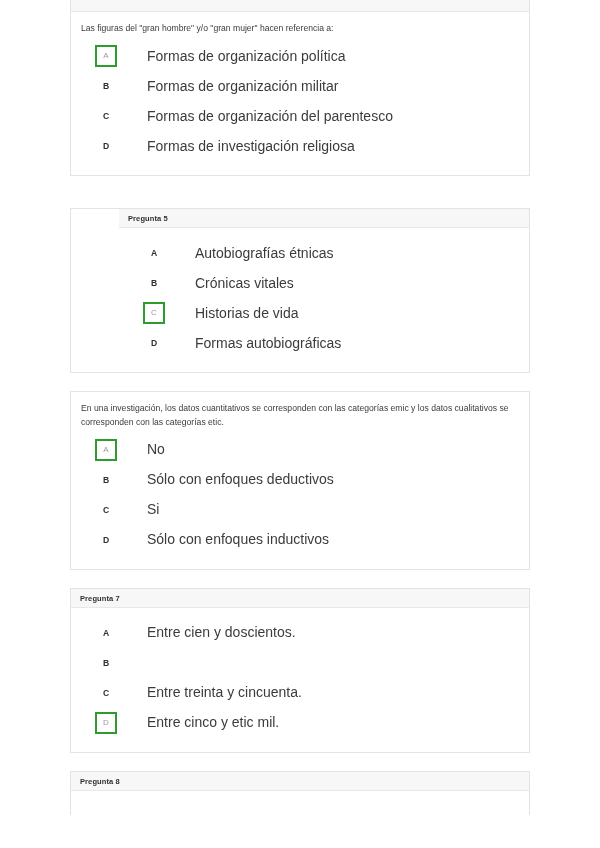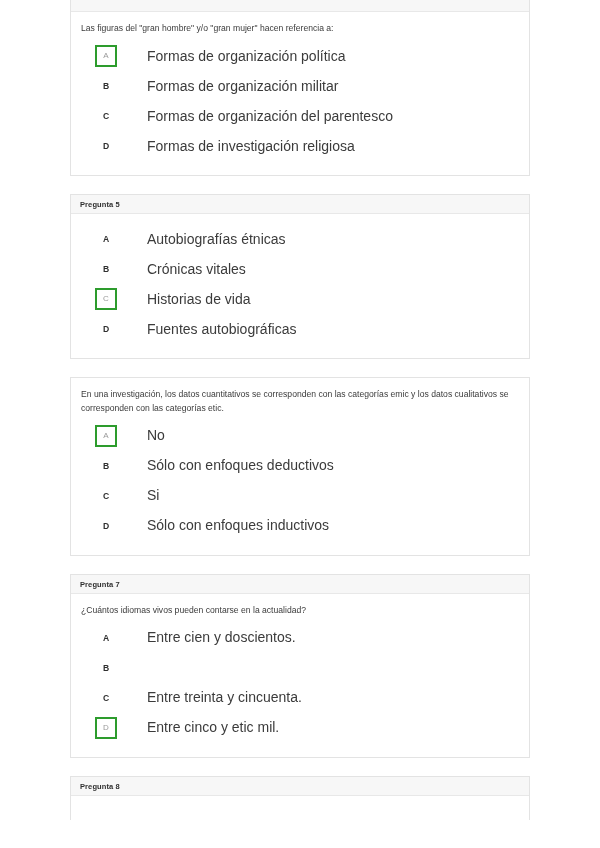--- a/index.html
+++ b/index.html
@@ -160,21 +160,21 @@
         <li class="option-row">
           <span class="letter-wrap">
             <span class="letter">D</span>
           </span>
           <span class="option-text">Formas de investigación religiosa</span>
         </li>
       </ul>
     </div>
   </div>
 
-  <div class="qcard" style="margin-top:18px;">
+  <div class="qcard" style="margin-top:32px;padding-left:48px;">
     <div class="qcard-header">Pregunta 5</div>
     <div class="qcard-body">
       <ul class="options">
         <li class="option-row">
           <span class="letter-wrap">
             <span class="letter">A</span>
           </span>
           <span class="option-text">Autobiografías étnicas</span>
         </li>
         <li class="option-row">
@@ -186,21 +186,21 @@
         <li class="option-row">
           <span class="letter-wrap">
             <span class="letter selected">C</span>
           </span>
           <span class="option-text">Historias de vida</span>
         </li>
         <li class="option-row">
           <span class="letter-wrap">
             <span class="letter">D</span>
           </span>
-          <span class="option-text">Fuentes autobiográficas</span>
+          <span class="option-text">Formas autobiográficas</span>
         </li>
       </ul>
     </div>
   </div>
 
   <div class="qcard">
     <div class="qcard-body">
       <p class="qtext">En una investigación, los datos cuantitativos se corresponden con las categorías emic y los datos cualitativos se corresponden con las categorías etic.</p>
       <ul class="options">
         <li class="option-row">
@@ -227,21 +227,20 @@
           </span>
           <span class="option-text">Sólo con enfoques inductivos</span>
         </li>
       </ul>
     </div>
   </div>
 
   <div class="qcard">
     <div class="qcard-header">Pregunta 7</div>
     <div class="qcard-body">
-      <p class="qtext">¿Cuántos idiomas vivos pueden contarse en la actualidad?</p>
       <ul class="options">
         <li class="option-row">
           <span class="letter-wrap">
             <span class="letter">A</span>
           </span>
           <span class="option-text">Entre cien y doscientos.</span>
         </li>
         <li class="option-row">
           <span class="letter-wrap">
             <span class="letter">B</span>

